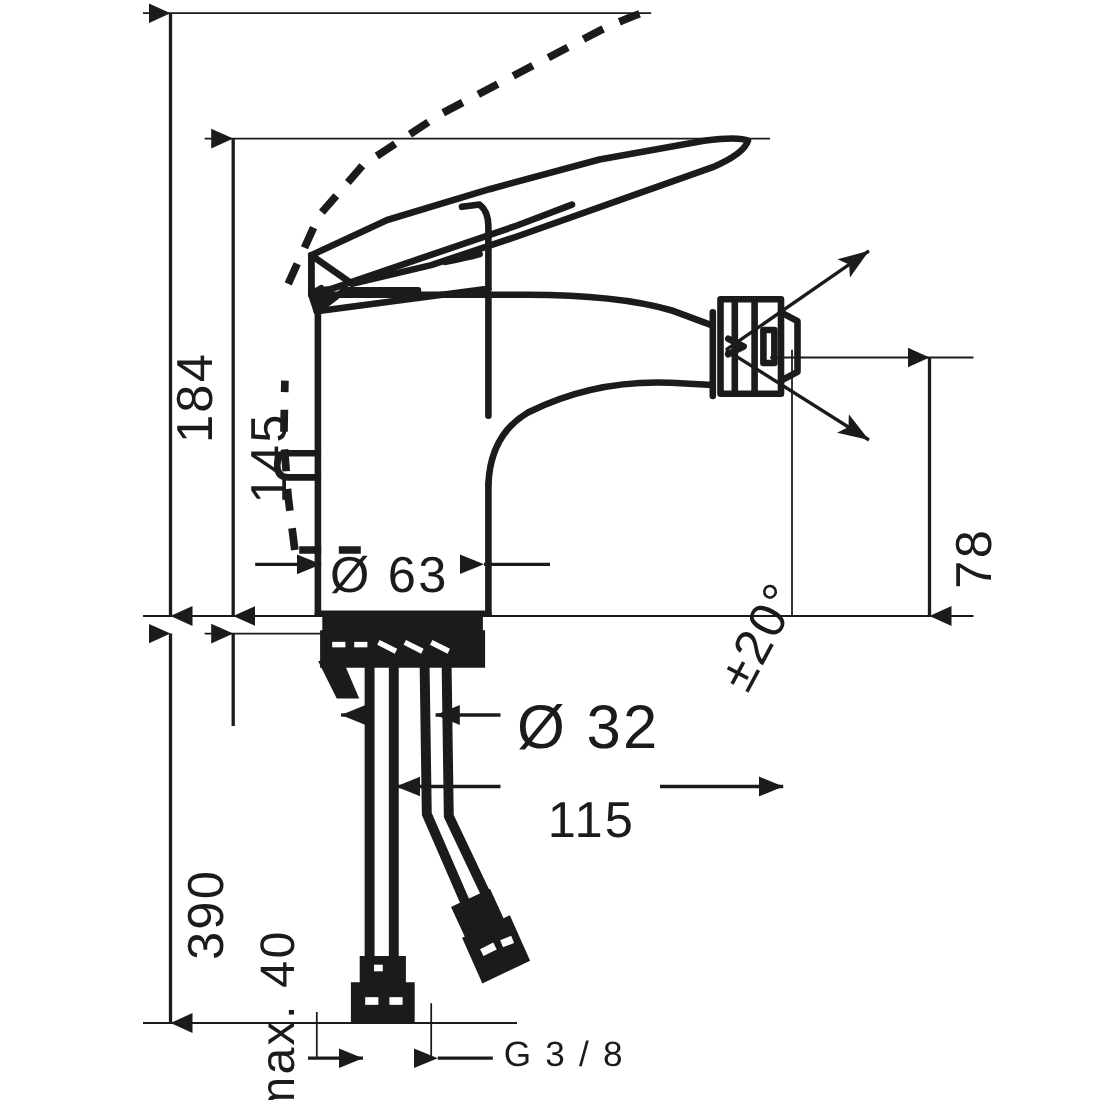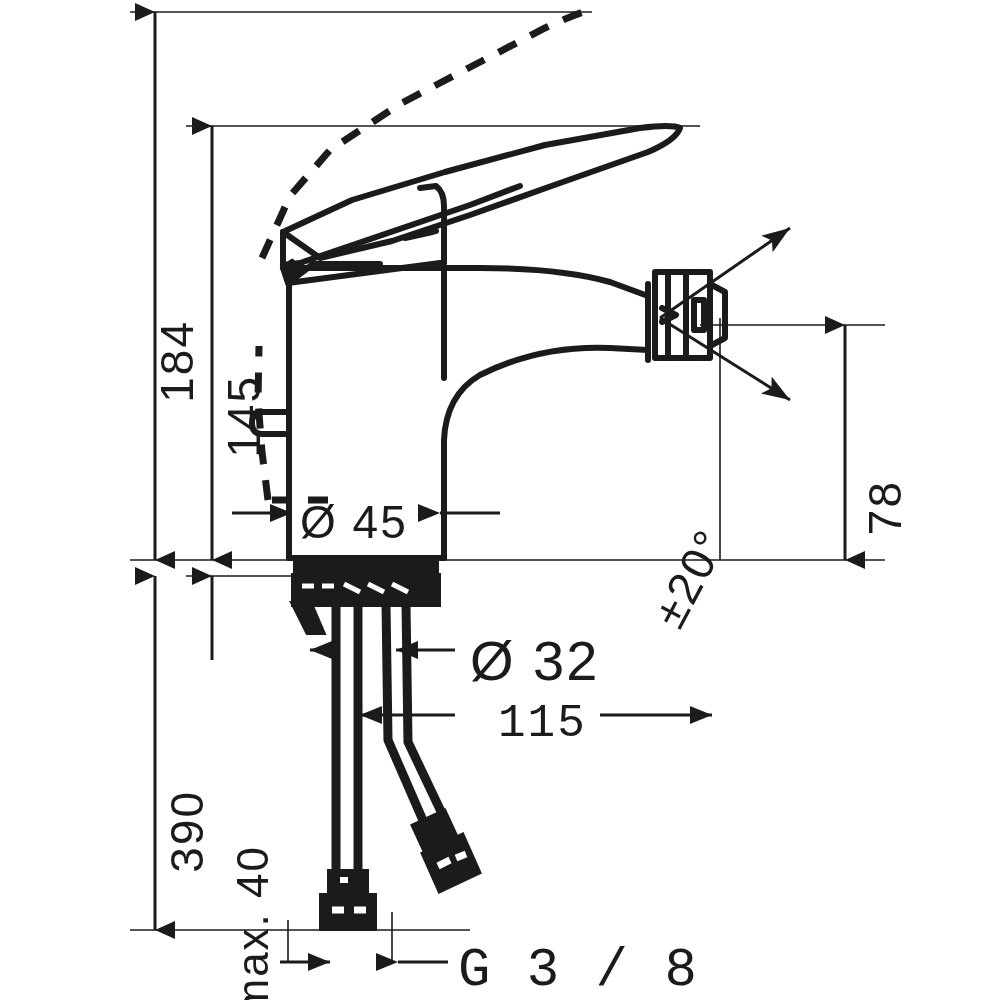--- a/index.html
+++ b/index.html
@@ -189,29 +189,29 @@
       <path d="M438,866 L450,860" stroke="#ffffff" stroke-width="7"></path>
       <path d="M456,858 L466,854" stroke="#ffffff" stroke-width="7"></path>
     </g>
 
   </svg>
 
   <div class="dimtext vert" style="left:150px; top:320px; font-size:46px; transform:rotate(-90deg) translate(-100%,0);">184</div>
 
   <div class="dimtext vert" style="left:217px; top:375px; font-size:46px; transform:rotate(-90deg) translate(-100%,0);">145</div>
 
-  <div class="dimtext" style="left:300px; top:495px; font-size:46px;">Ø 45</div>
+  <div class="dimtext" style="left:300px; top:495px; font-size:46px;">Ø 63</div>
 
   <div class="dimtext vert" style="left:858px; top:480px; font-size:46px; transform:rotate(-90deg) translate(-100%,0);">78</div>
 
   <div class="dimtext vert" style="left:690px; top:520px; font-size:46px; transform:rotate(-62deg) translate(-100%,0);">±20°</div>
 
   <div class="dimtext" style="left:470px; top:628px; font-size:56px;">Ø 32</div>
 
-  <div class="dimtext" style="left:498px; top:698px; font-size:46px;font-family:Liberation Mono, monospace;">115</div>
+  <div class="dimtext" style="left:498px; top:718px; font-size:46px;">115</div>
 
   <div class="dimtext vert" style="left:160px; top:790px; font-size:46px; transform:rotate(-90deg) translate(-100%,0);">390</div>
 
   <div class="dimtext vert" style="left:228px; top:845px; font-size:44px; transform:rotate(-90deg) translate(-100%,0);">max. 40</div>
 
-  <div class="dimtext" style="left:458px; top:940px; font-size:54px;font-family:Liberation Mono, monospace;">G 3 / 8</div>
+  <div class="dimtext" style="left:458px; top:940px; font-size:32px;">G 3 / 8</div>
 
 </div>
 
 </body></html>

